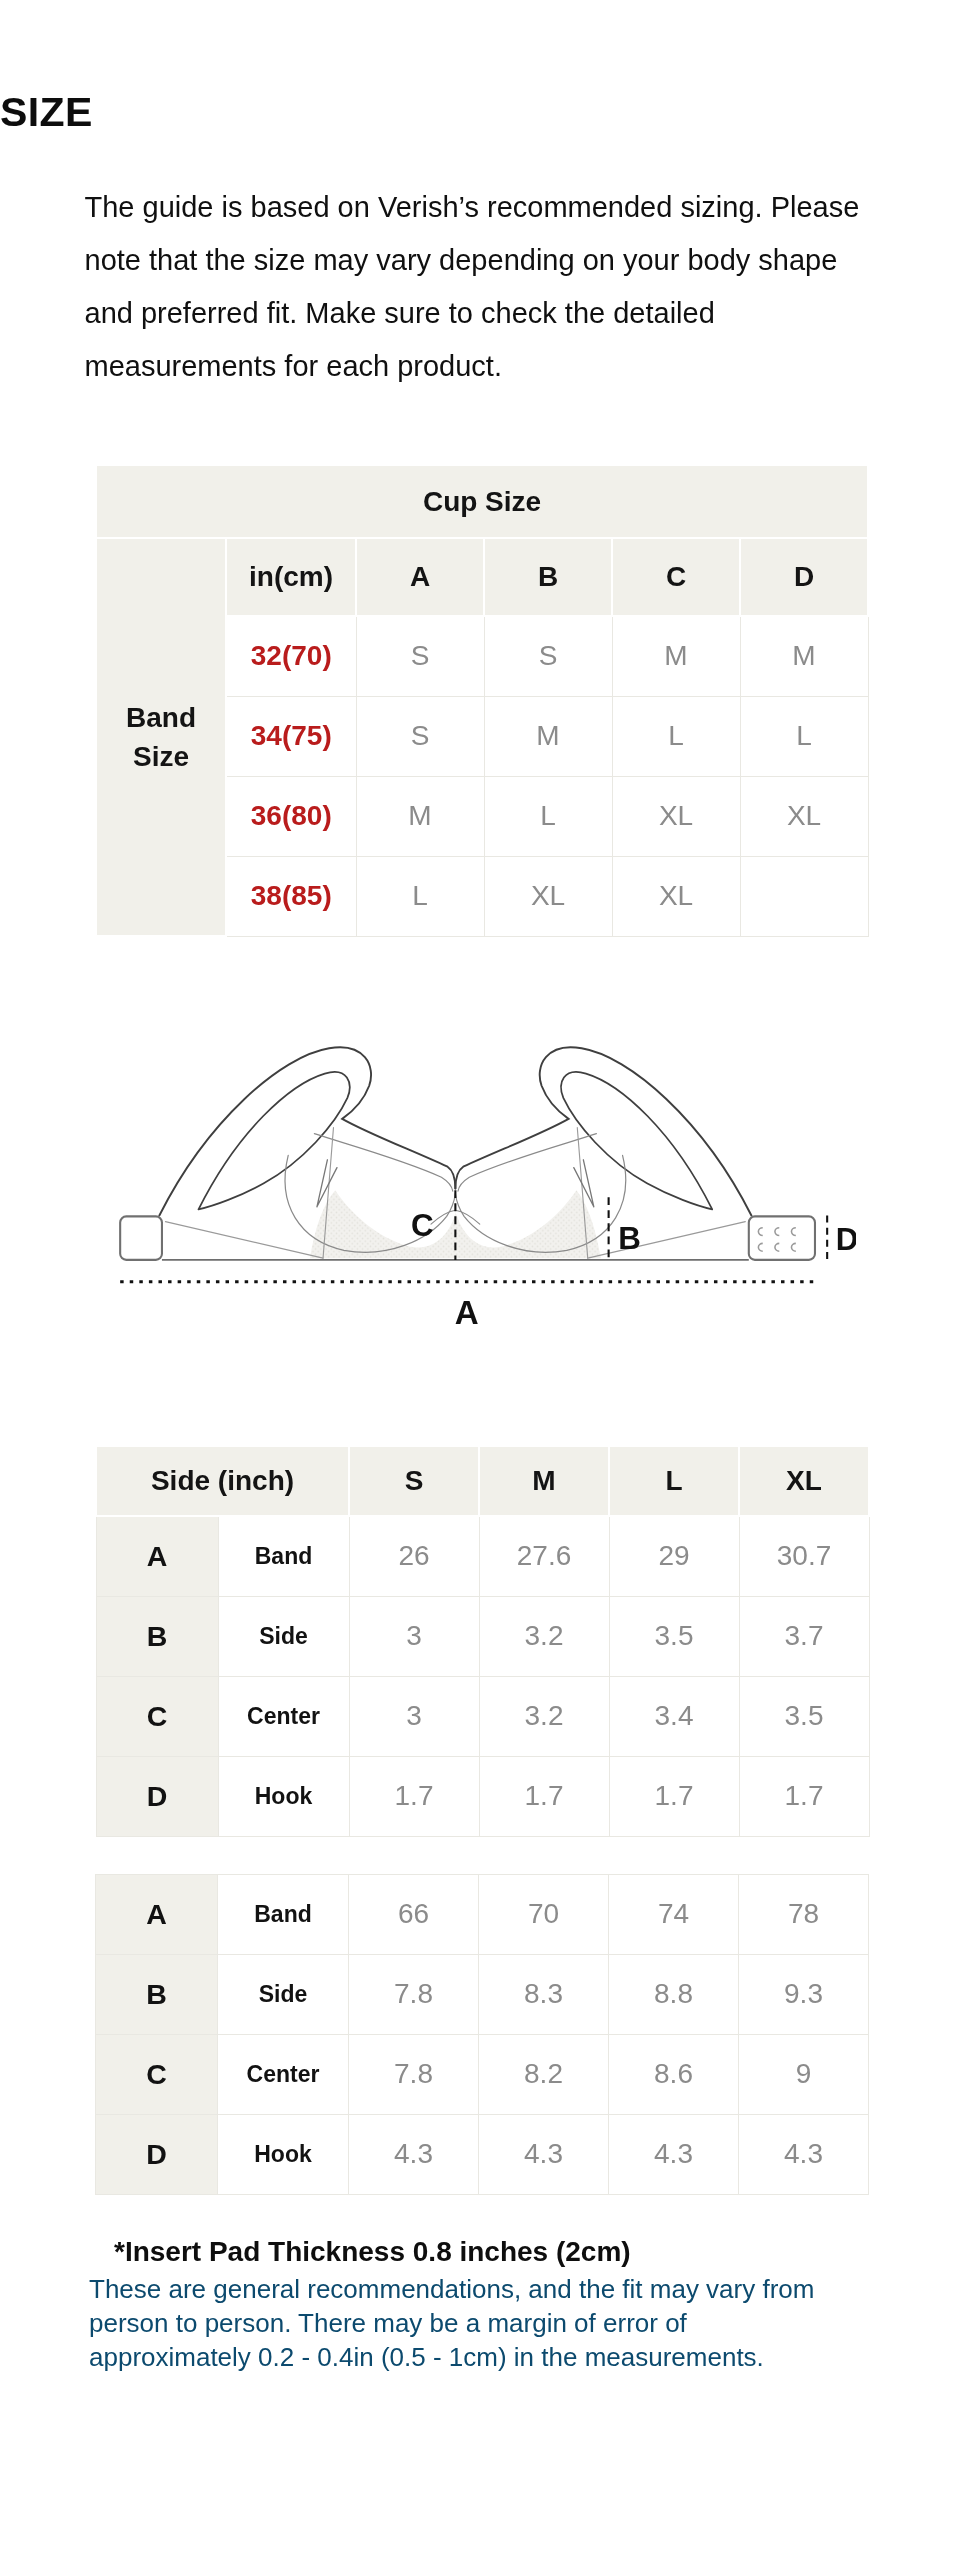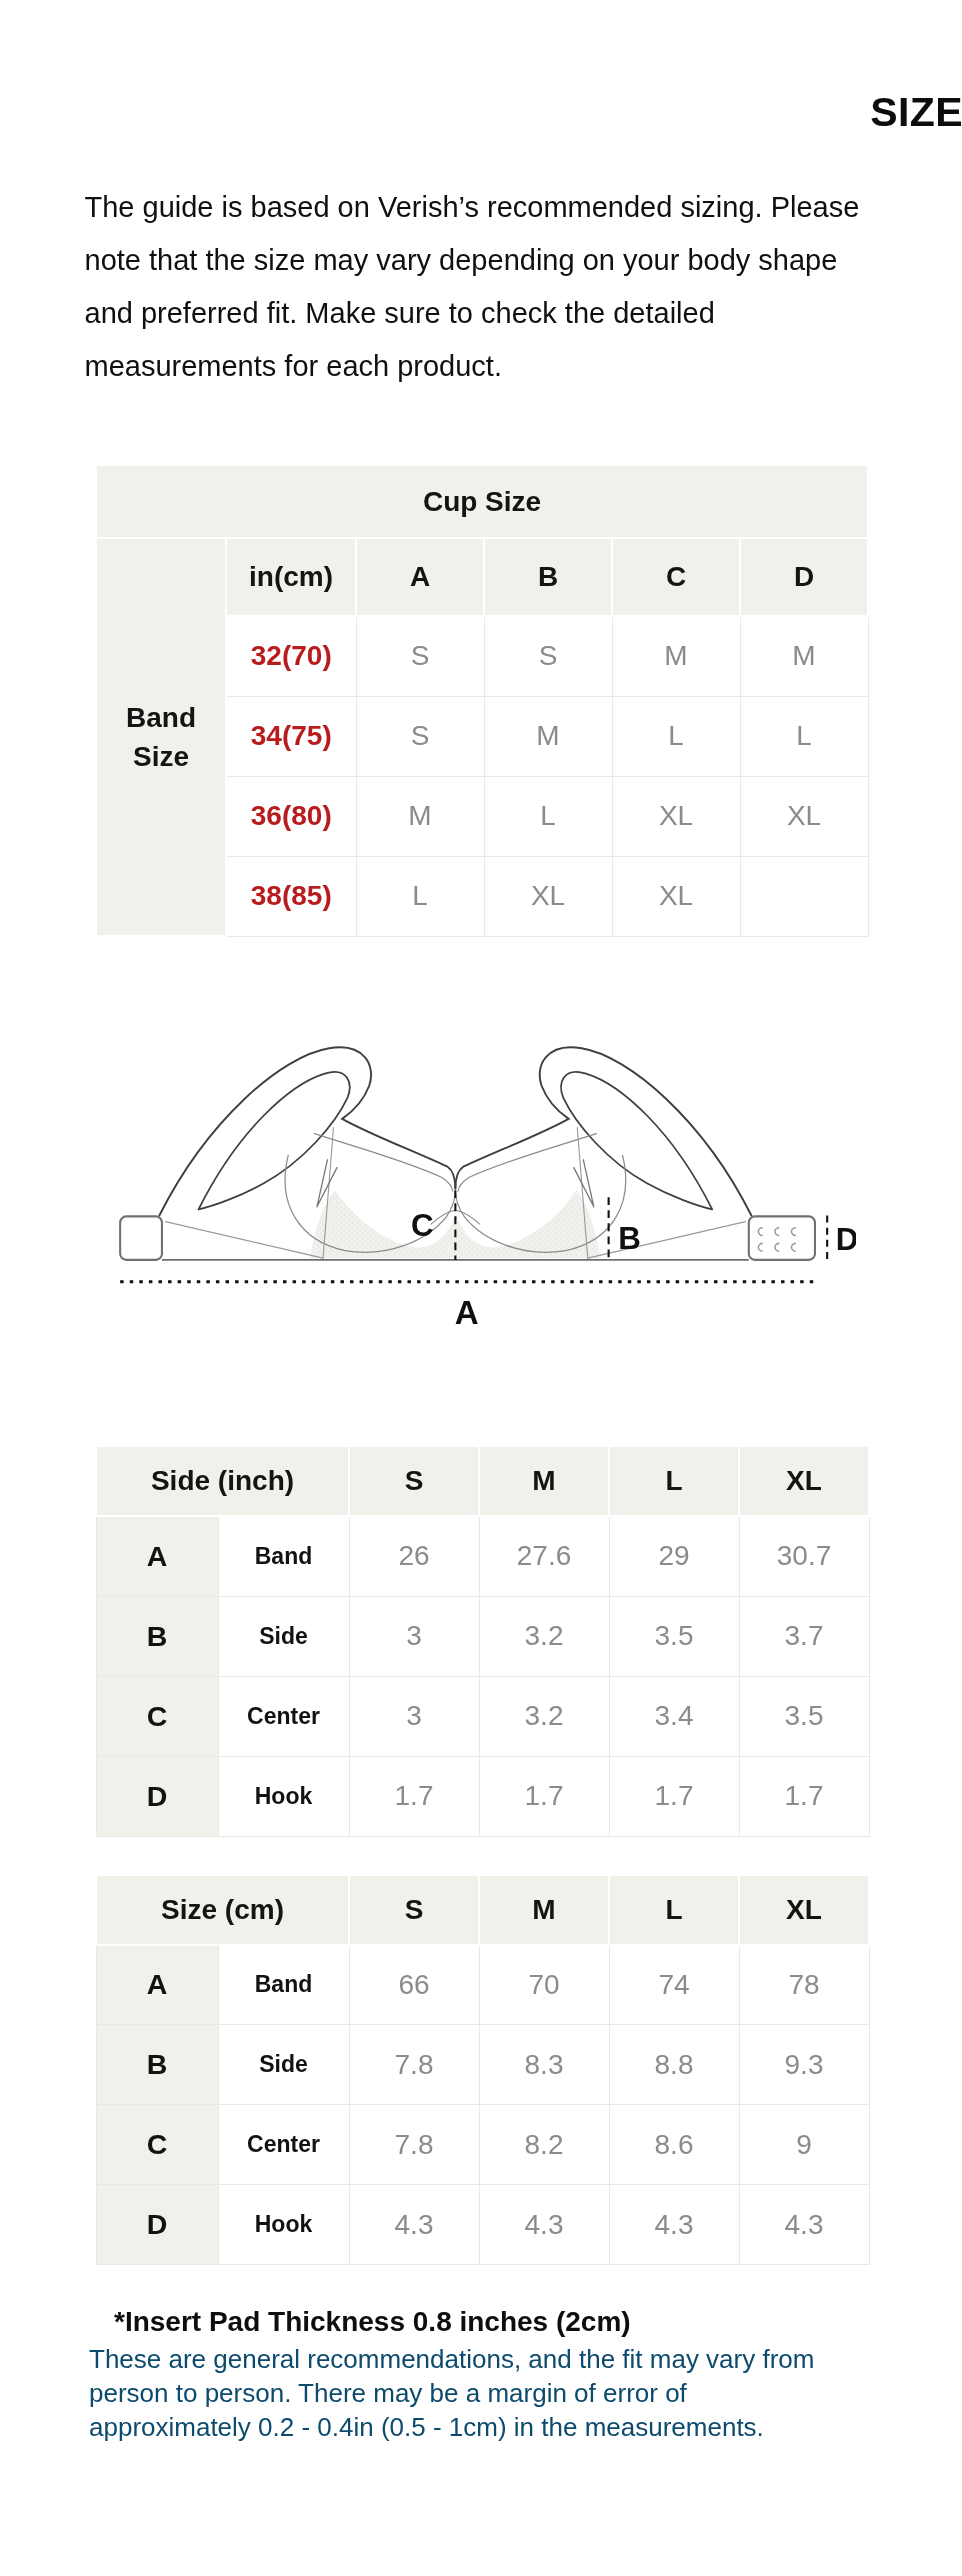--- a/index.html
+++ b/index.html
@@ -1,21 +1,21 @@
 <!DOCTYPE html>
 <html style="font-size:14.3px"><head>
 <meta charset="utf-8">
 <style>
   html,body{margin:0;padding:0;}
   body{
     width:963px;height:2576px;background:#ffffff;overflow:hidden;
     font-family:"Liberation Sans", sans-serif;color:#131313;
   }
   h1.title{
-    margin:0;padding-top:89px;text-align:right;
+    margin:0;padding-top:89px;text-align:left;
     font-size:41px;font-weight:700;letter-spacing:0.4px;color:#0d0d0d;
   }
   p.intro{
     margin:45px auto 0;width:794px;text-align:left;
     font-size:29px;line-height:53px;font-weight:400;color:#101010;
   }
   table.sgt{
     border-collapse:collapse;table-layout:fixed;margin-left:95px;
   }
   table.sgt td{
@@ -231,27 +231,20 @@
 <table class="sgt" style="margin-top:37px;width:774px;">
   <colgroup>
     <col style="width:122px">
       <col style="width:131px">
     <col style="width:130px">
       <col style="width:130px">
     <col style="width:130px">
       <col style="width:130px">
   </colgroup>
   <tbody>
-      <tr class="hd-78">
-    <td class="hd" colspan="2">Size (cm)</td>
-    <td class="hd">S</td>
-    <td class="hd">M</td>
-    <td class="hd">L</td>
-    <td class="hd">XL</td>
-  </tr>
   <tr class="row-90">
     <td class="letter">A</td>
     <td class="cell lbl">Band</td>
     <td class="cell val">66</td>
     <td class="cell val">70</td>
     <td class="cell val">74</td>
     <td class="cell val">78</td>
   </tr>
   <tr class="row-90">
     <td class="letter">B</td>

